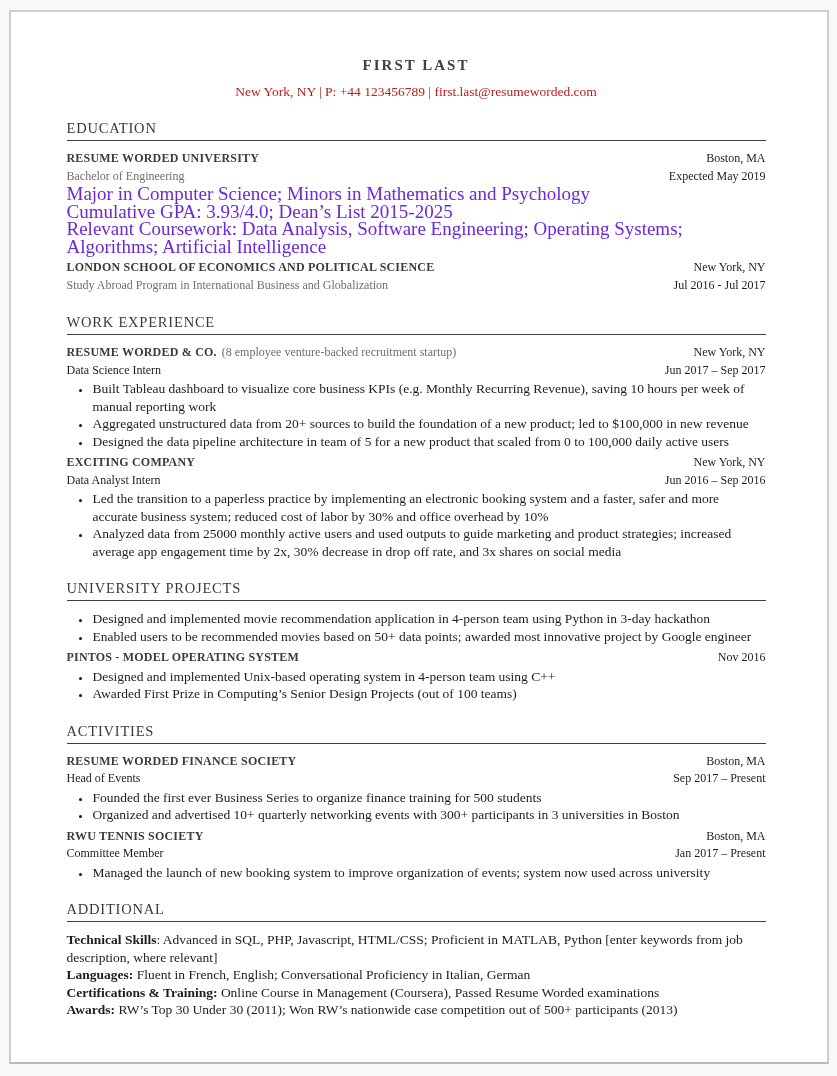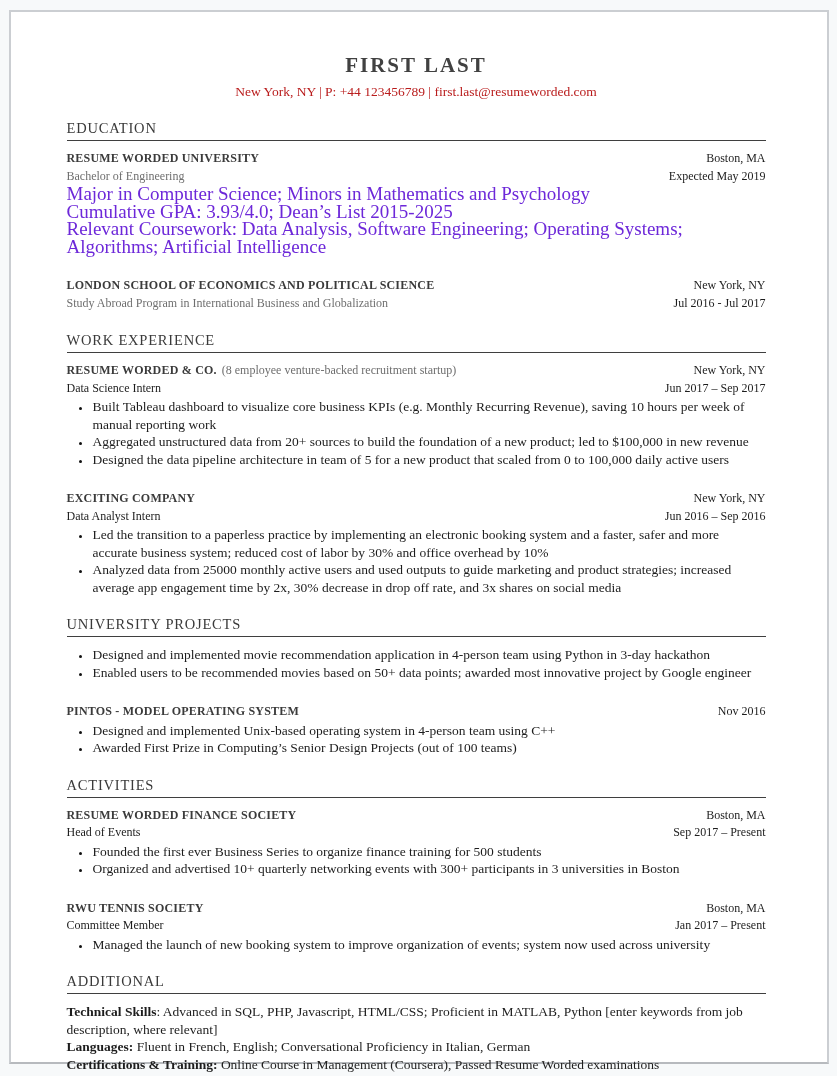--- a/index.html
+++ b/index.html
@@ -18,21 +18,21 @@
     border-bottom-color: #b7babe;
     padding: 40px 61px 36px 56px;
     color: #1d1d1d;
   }
   .content { width: 699px; }
 
   
   h1.name {
     margin: 0;
     text-align: center;
-    font-size: 21px;
+    font-size: 15px;
     line-height: 26px;
     font-weight: bold;
     letter-spacing: 2px;
     color: #414141;
   }
   .contact {
     margin-top: 5px;
     text-align: center;
     font-size: 13.5px;
     line-height: 17px;
@@ -46,21 +46,21 @@
     font-size: 14.5px;
     line-height: 18px;
     font-weight: normal;
     letter-spacing: 0.8px;
     color: #3a3a3a;
     border-bottom: 1px solid #3f3f3f;
     padding-bottom: 3px;
   }
 
   
-  .entry + .entry { margin-top: 22px; }
+  .entry + .entry { margin-top: 4px; }
   .row {
     display: flex;
     justify-content: space-between;
     align-items: baseline;
     font-size: 12px;
     line-height: 17.5px;
   }
   .title { font-weight: bold; color: #3b3b3b; letter-spacing: 0.2px; }
   .note { font-weight: normal; color: #6e6e6e; margin-left: 5px; letter-spacing: 0; }
   .right { text-align: right; white-space: nowrap; color: #1d1d1d; margin-left: 12px; }

